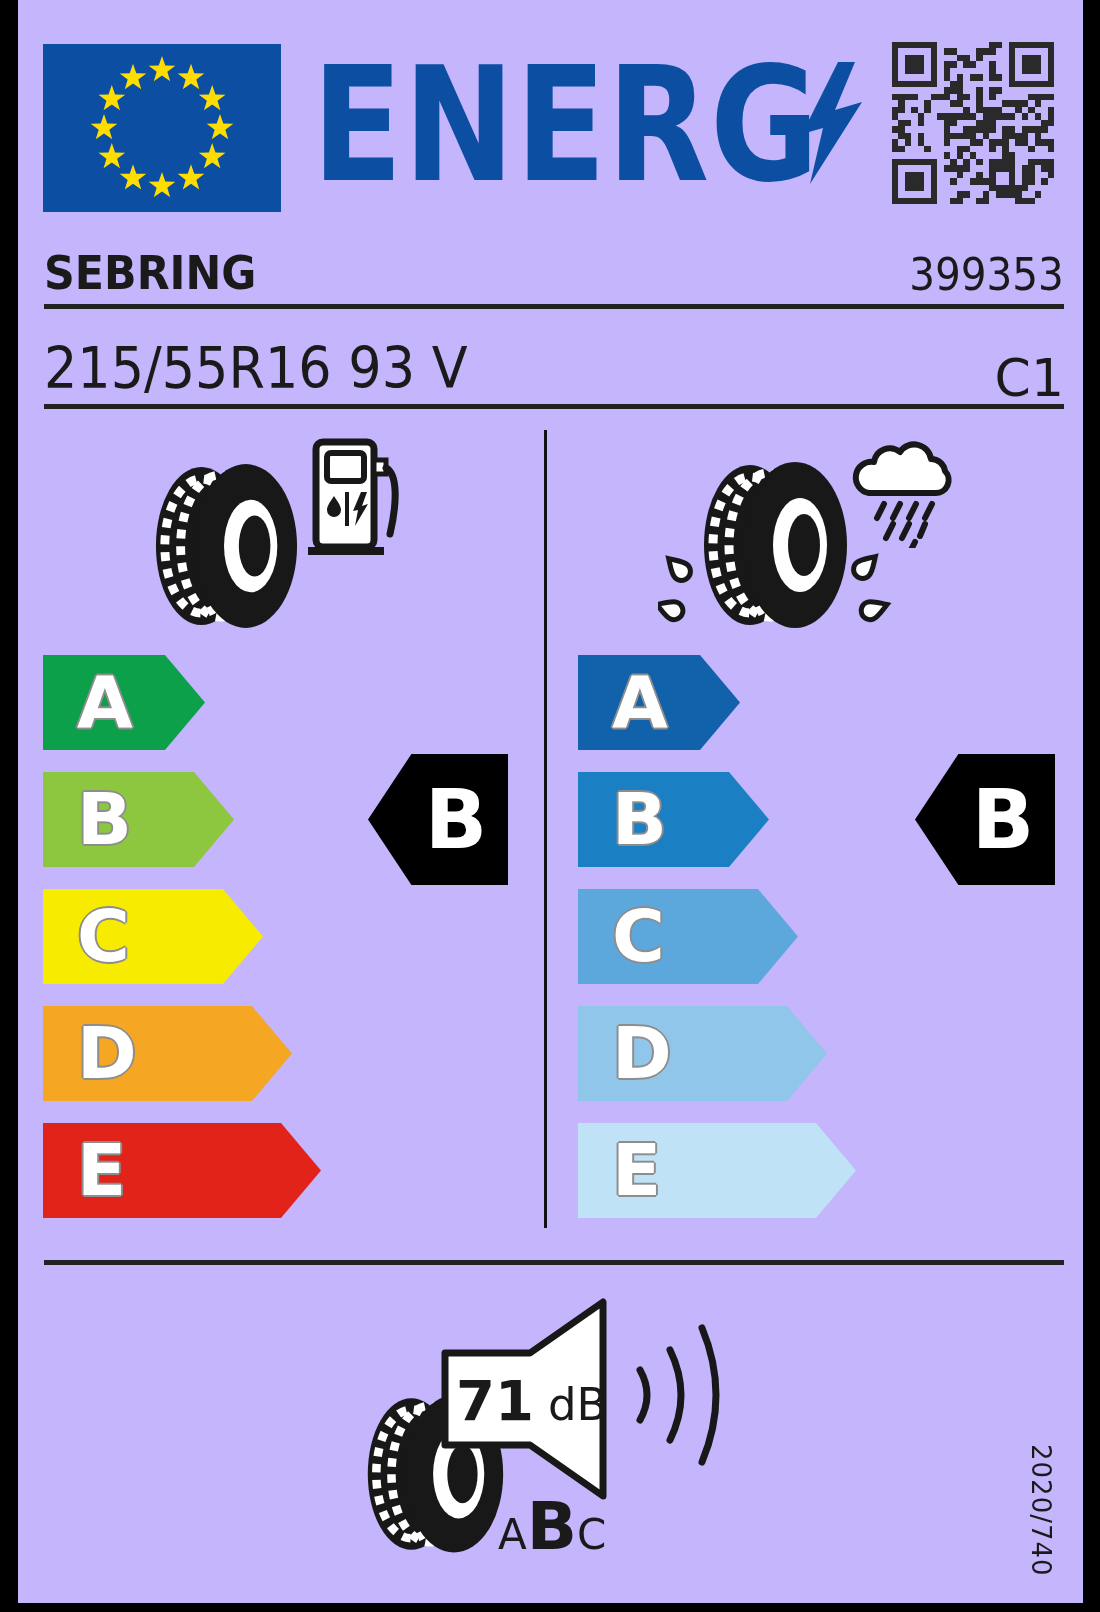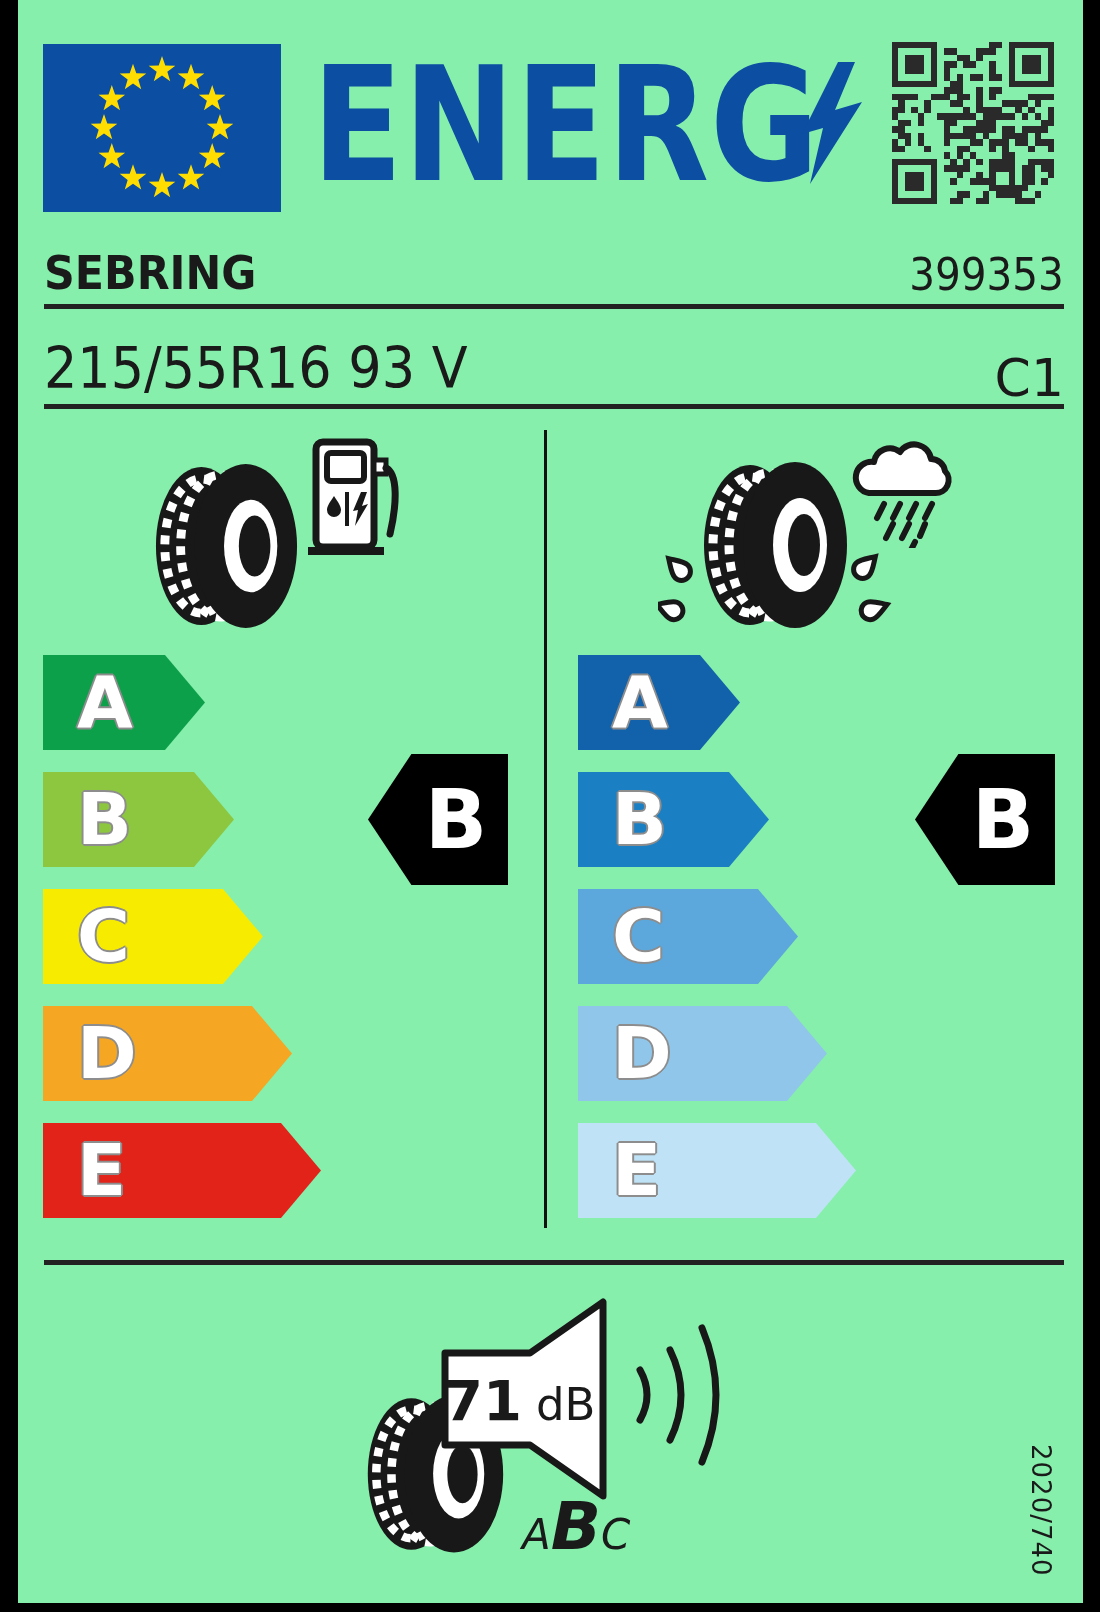--- a/index.html
+++ b/index.html
@@ -1,17 +1,17 @@
 <!DOCTYPE html>
 <html><head>
 <meta charset="utf-8">
 <style>
   html,body{margin:0;padding:0;background:#fff;}
   #label{
-    position:relative;width:1100px;height:1612px;background:#86efac;overflow:hidden;
+    position:relative;width:1100px;height:1612px;background:#c4b5fd;overflow:hidden;
     font-family:"DejaVu Sans","Liberation Sans",sans-serif;color:#1a1a1a;
   }
   .bar{position:absolute;background:#000;}
   #bar-left{left:0;top:0;width:18px;height:1612px;}
   #bar-right{left:1083px;top:0;width:17px;height:1612px;}
   #bar-bottom{left:0;top:1603px;width:1100px;height:9px;}
 
   
   #eu-flag{position:absolute;left:43px;top:44px;width:238px;height:168px;}
   #energ-text{
@@ -50,24 +50,24 @@
   }
   .rating-marker{
     position:absolute;width:140px;height:131px;background:#000;color:#fff;
     clip-path:polygon(100% 0, 31% 0, 0 50%, 31% 100%, 100% 100%);
     text-align:center;line-height:131px;font-size:82px;font-weight:bold;
   }
   .rating-marker span{padding-left:36px;}
   #marker-fuel{left:368px;} #marker-wet{left:915px;}
 
   
-  #noise-db{position:absolute;left:444px;top:1368px;white-space:nowrap;text-align:center;}
+  #noise-db{position:absolute;left:456px;top:1368px;white-space:nowrap;text-align:center;}
   #noise-db .val{font-size:56px;font-weight:bold;vertical-align:baseline;}
   #noise-db .unit{font-size:45px;margin-left:14px;vertical-align:baseline;}
-  #noise-classes{position:absolute;left:522px;top:1488px;white-space:nowrap;font-style:italic;}
+  #noise-classes{position:absolute;left:498px;top:1488px;white-space:nowrap;}
   #noise-classes span{font-size:42px;vertical-align:baseline;}
   #noise-classes span.active{font-size:66px;font-weight:bold;}
 
   #regulation-text{
     position:absolute;left:1026px;top:1444px;font-size:26px;color:#1a1a1a;
     writing-mode:vertical-rl;letter-spacing:1px;
   }
   svg{display:block;}
 </style>
 </head>

